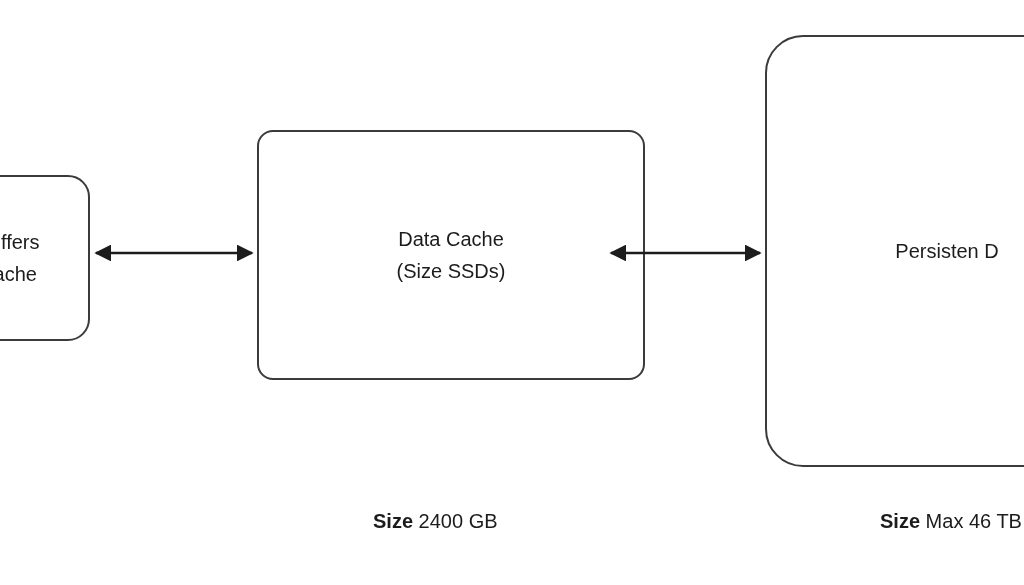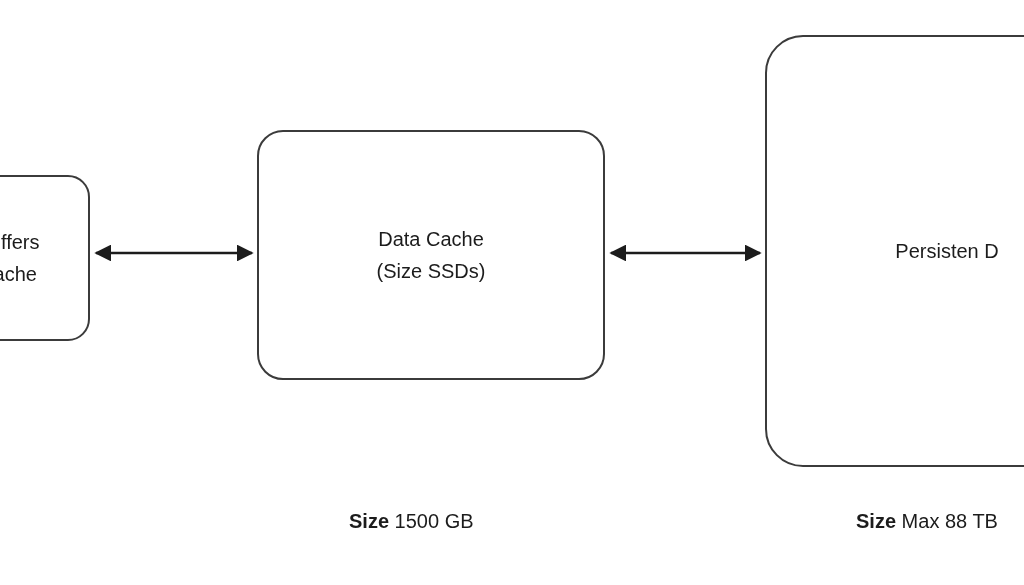--- a/index.html
+++ b/index.html
@@ -46,23 +46,23 @@
   }
   #node-buffer-cache .node-label {
     
     transform: translateX(-2px);
   }
 
   
   #node-data-cache {
     left: 257px;
     top: 130px;
-    width: 348px;
+    width: 388px;
     height: 250px;
-    border-radius: 26px;
+    border-radius: 16px;
   }
 
   
   #node-persistent-storage {
     left: 765px;
     top: 35px;
     width: 420px;
     height: 432px;
     border-radius: 38px;
   }
@@ -84,20 +84,21 @@
   
   .size-caption {
     position: absolute;
     font-size: 20px;
     line-height: 24px;
     color: #1c1c1c;
     white-space: nowrap;
   }
   .size-caption .size-key {
     font-weight: bold;
+    margin-left: 24px;
   }
   #caption-data-cache        { left: 349px; top: 509px; }
   #caption-persistent-storage{ left: 856px; top: 509px; }
 </style>
 </head>
 <body>
 
 <div id="canvas">
 
   <div class="node" id="node-buffer-cache">
@@ -139,21 +140,21 @@
   </svg>
 
   <div class="node" id="node-persistent-storage">
     <div class="node-label">
       <span>Persisten D</span>
     </div>
   </div>
 
   <div class="size-caption" id="caption-data-cache">
     <span class="size-key">Size</span>
-    <span>1500 GB</span>
+    <span>2400 GB</span>
   </div>
 
   <div class="size-caption" id="caption-persistent-storage">
     <span class="size-key">Size</span>
-    <span>Max 88 TB</span>
+    <span>Max 46 TB</span>
   </div>
 
 </div>
 
 </body></html>

